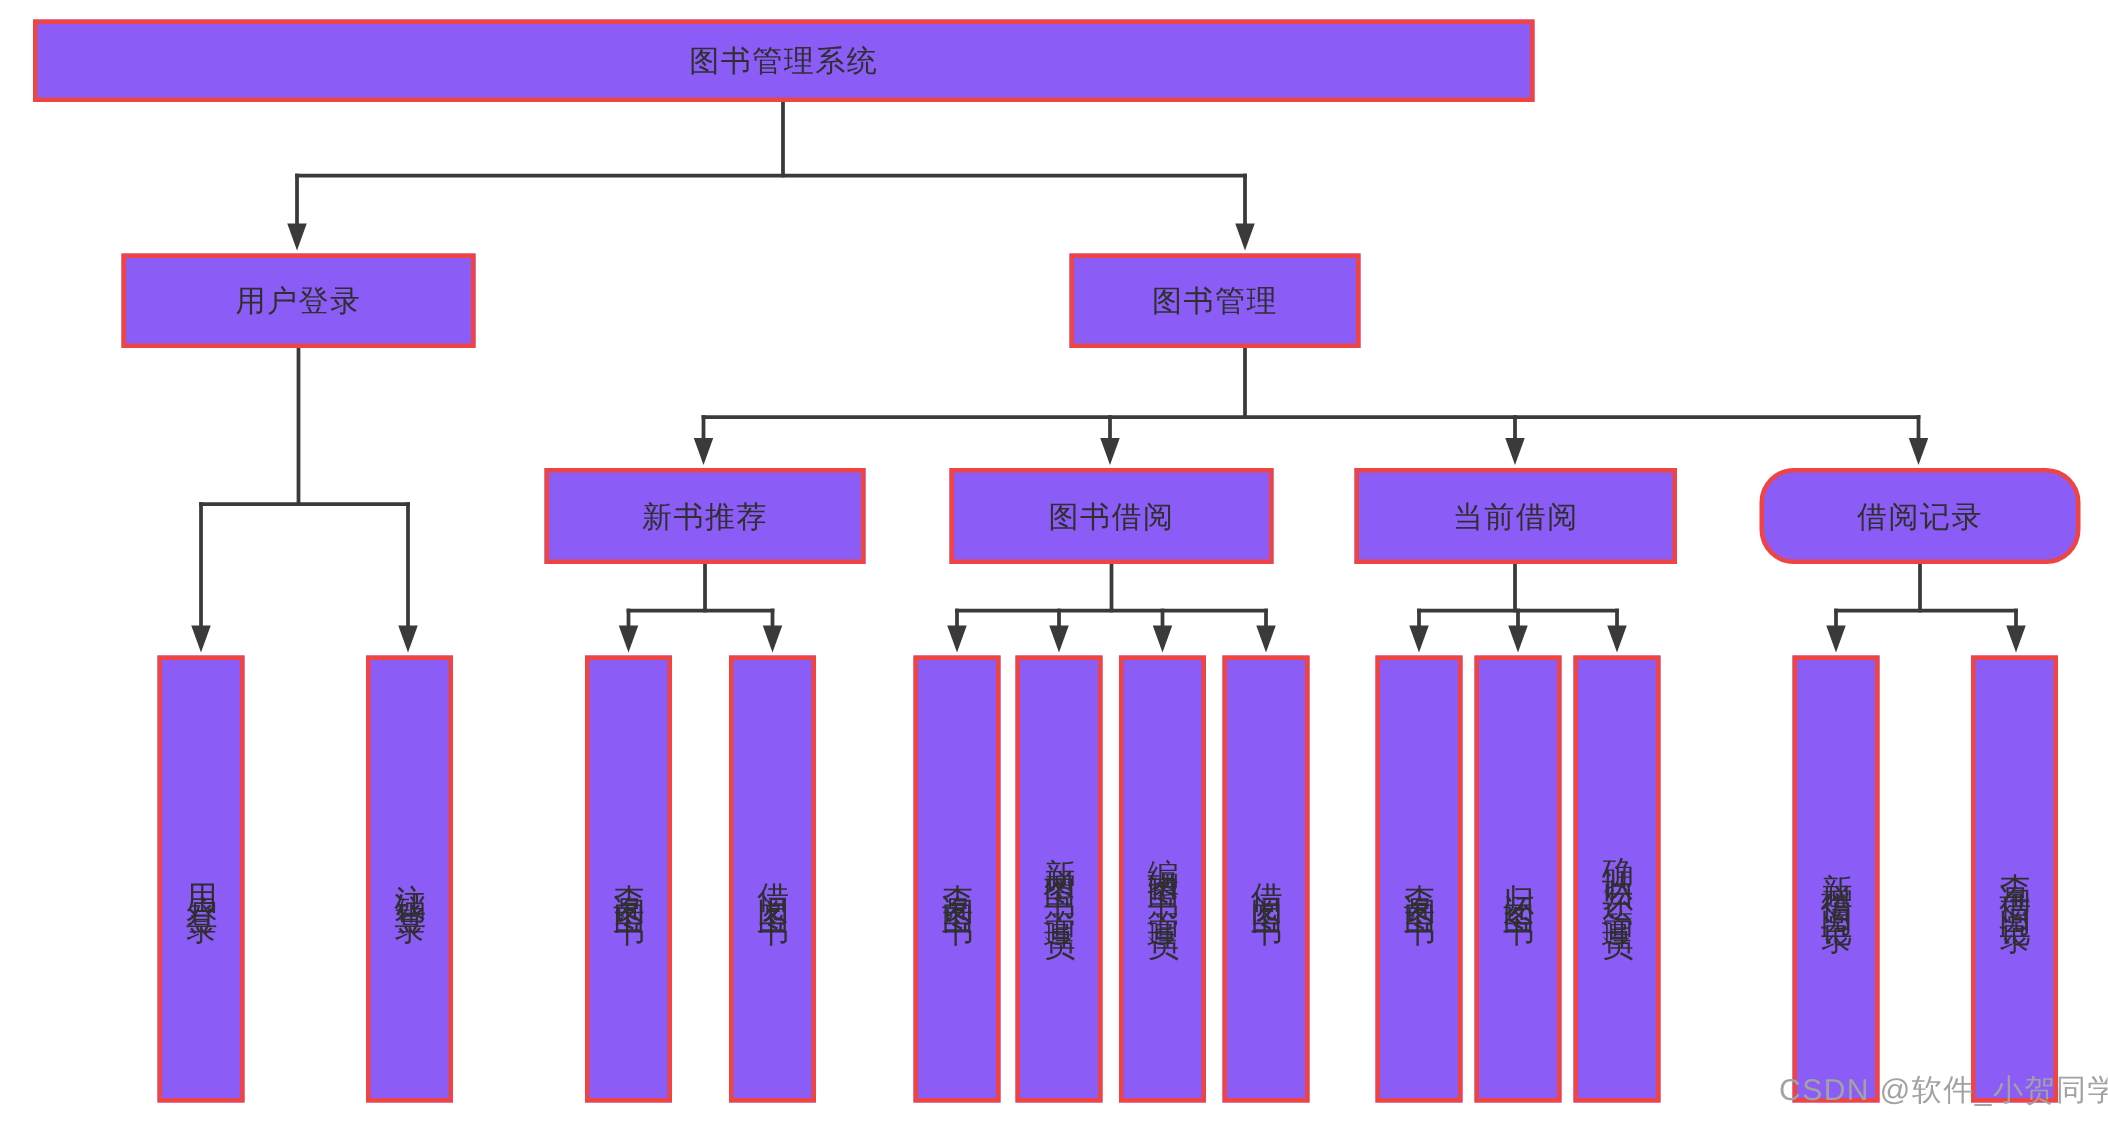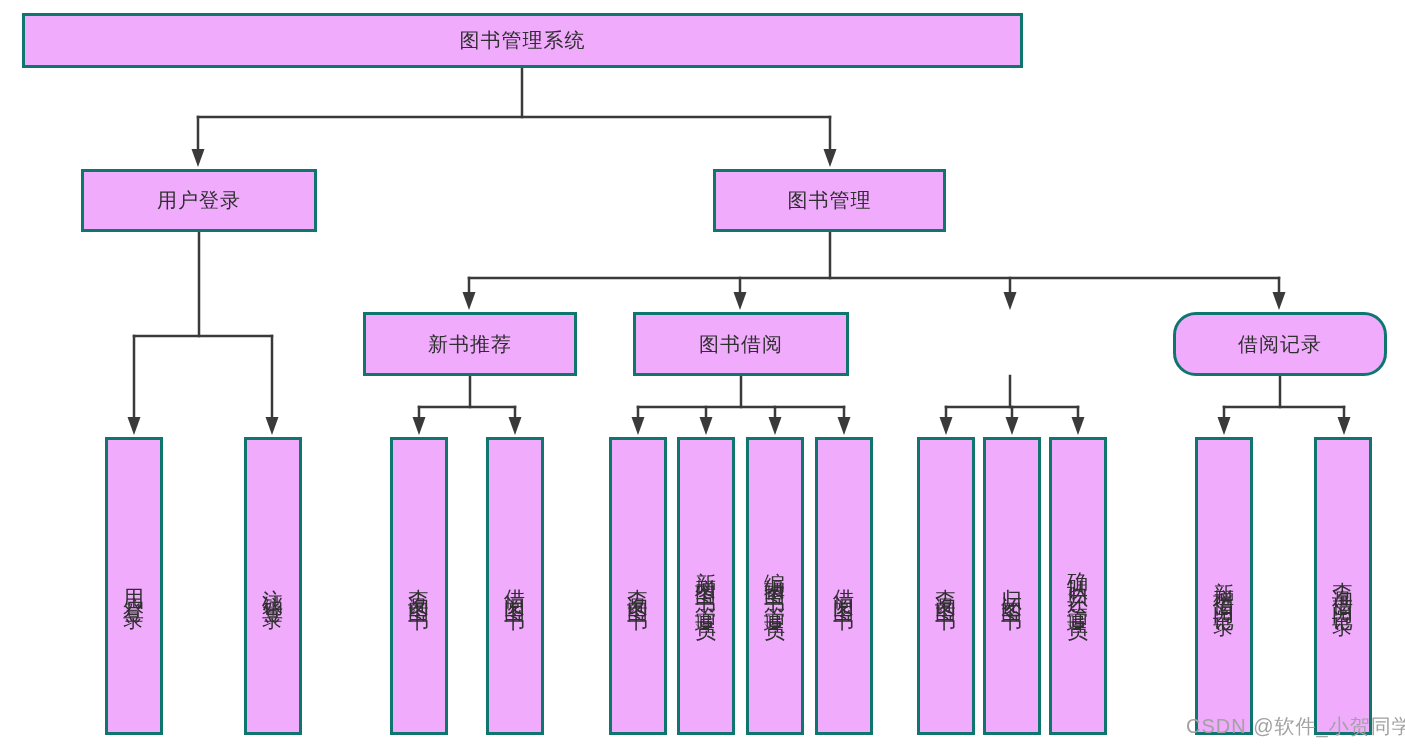--- a/index.html
+++ b/index.html
@@ -17,22 +17,22 @@
   #connectors {
     position: absolute; left: 0; top: 0;
     width: 1405px; height: 747px;
   }
   #connectors path.line {
     stroke: #3a3a3a; stroke-width: 2.5; fill: none; stroke-linecap: square;
   }
   #connectors polygon.head { fill: #3a3a3a; }
   .box {
     position: absolute;
-    background: #f0abfc;
-    border: 3px solid #0f766e;
+    background: #8b5cf6;
+    border: 3px solid #ef4444;
     box-sizing: border-box;
     display: flex; align-items: center; justify-content: center;
     color: #2f2f2f;
     font-size: 20px;
     letter-spacing: 1px;
     white-space: nowrap;
     text-align: right;
   }
   .leaf {
     top: 437px; width: 58px; height: 298px;
@@ -131,24 +131,25 @@
       <path class="line" d="M1224 407 V419"></path>
       <polygon class="head" points="1217.5,417 1230.5,417 1224,435"></polygon>
       <path class="line" d="M1344 407 V419"></path>
       <polygon class="head" points="1337.5,417 1350.5,417 1344,435"></polygon>
     </g>
   </svg>
 
   <div class="box" style="left:22px; top:13px; width:1001px; height:55px;">图书管理系统</div>
 
   <div class="box" style="left:81px; top:169px; width:236px; height:63px;">用户登录</div>
-  <div class="box" style="left:713px; top:169px; width:233px; height:63px;">图书管理</div>
+  <div class="box" style="left:713px; top:169px; width:194px; height:63px;">图书管理</div>
 
   <div class="box" style="left:633px; top:312px; width:216px; height:64px;">图书借阅</div>
   <div class="box" style="left:363px; top:312px; width:214px; height:64px;">新书推荐</div>
+  <div class="box" style="left:903px; top:312px; width:215px; height:64px;">当前借阅</div>
   <div class="box" style="left:1173px; top:312px; width:214px; height:64px;border-radius:23px;">借阅记录</div>
 
   <div class="box leaf" style="left:105px;">
     <span>用户登录</span>
   </div>
   <div class="box leaf" style="left:244px;">
     <span>注销登录</span>
   </div>
 
   <div class="box leaf" style="left:390px;">

